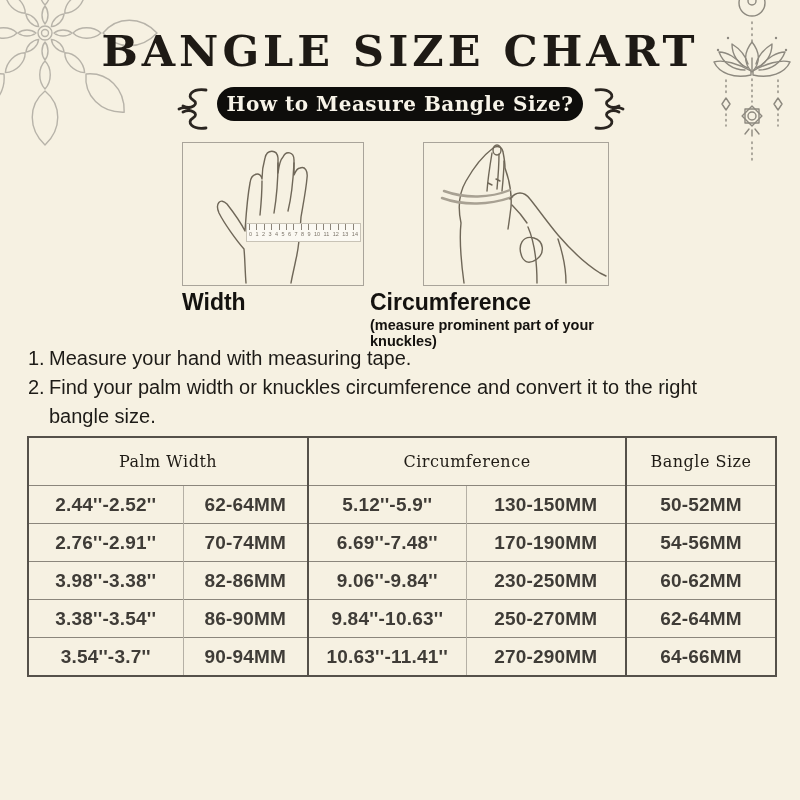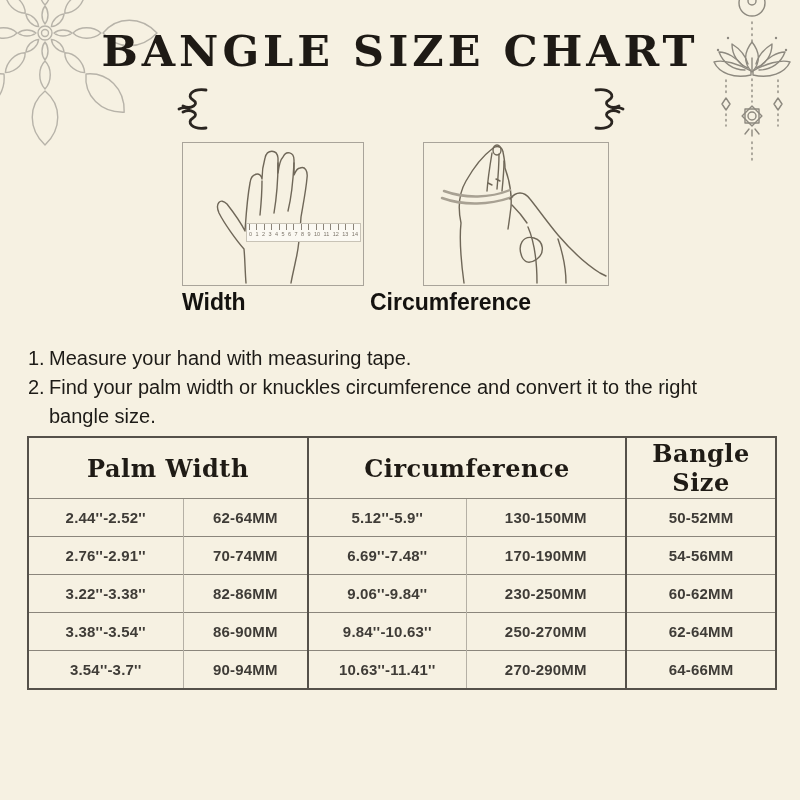--- a/index.html
+++ b/index.html
@@ -67,26 +67,26 @@
   .instr-text{width:700px;}
   
   .size-table-wrap{position:absolute;left:27px;top:436px;width:748px;}
   table.size-table{
     border-collapse:collapse;width:748px;table-layout:fixed;
     border:2px solid var(--border-dark,#55514a);
     background:var(--background,#f6f1e2);
   }
   .size-table th{
     height:45px;font-family:"DejaVu Serif","Liberation Serif",serif;
-    font-size:24px;font-weight:700;color:#1f1b15;letter-spacing:0.5px;
+    font-size:16px;font-weight:400;color:#1f1b15;letter-spacing:0.5px;
   }
   .size-table th + th{border-left:2px solid var(--border-dark,#55514a);}
   .size-table td{
     height:35px;text-align:center;vertical-align:middle;
-    font-size:15px;font-weight:700;letter-spacing:0.2px;
+    font-size:19px;font-weight:700;letter-spacing:0.2px;
     color:var(--table-text,#3f3c37);
     border-top:1px solid var(--border-mid,#8b867c);
   }
   .size-table td.c1,.size-table td.c3{border-left:1px solid var(--border-light,#b5b0a5);}
   .size-table td.c2,.size-table td.c4{border-left:2px solid var(--border-dark,#55514a);}
 </style>
 </head>
 <body>
 
 <div class="stage">
@@ -161,20 +161,21 @@
     <line x1="87" y1="142" x2="87" y2="160" stroke-dasharray="1.5 4"></line>
   </svg>
 
   <div class="title">BANGLE SIZE CHART</div>
 
   <svg class="squiggle sq-left" width="34" height="46" viewBox="0 0 34 46">
     <path d="M30,4 C16,2 10,10 17,14 C24,18 15,24 7,20"></path>
     <path d="M30,42 C16,44 10,36 17,32 C24,28 15,22 7,26"></path>
     <path d="M3,23 C7,21 10,21 13,23"></path>
   </svg>
+  <div class="badge">How to Measure Bangle Size?</div>
   <svg class="squiggle sq-right" width="34" height="46" viewBox="0 0 34 46">
     <g transform="translate(34 0) scale(-1 1)">
       <path d="M30,4 C16,2 10,10 17,14 C24,18 15,24 7,20"></path>
       <path d="M30,42 C16,44 10,36 17,32 C24,28 15,22 7,26"></path>
       <path d="M3,23 C7,21 10,21 13,23"></path>
     </g>
   </svg>
 
   <div class="illus-box box-width">
     <svg class="hand-art" width="178" height="140" viewBox="0 0 178 140">
@@ -221,20 +222,21 @@
       <path d="M88,62 C94,68 99,74 103,80"></path>
       <path d="M98,114 C93,102 99,92 110,95 C120,98 121,110 113,116 C106,121 101,120 98,114"></path>
       <path d="M104,84 C110,98 113,114 113,140"></path>
       <path d="M134,96 C140,114 142,126 142,140"></path>
     </svg>
   </div>
 
   <div class="caption cap-width">Width</div>
   <div class="caption cap-circ">
     <div>Circumference</div>
+    <div class="cap-note">(measure prominent part of your knuckles)</div>
   </div>
 
   <div class="instructions">
     <div class="instr">
       <span class="instr-num">1.</span>
       <span class="instr-text">Measure your hand with measuring tape.</span>
     </div>
     <div class="instr">
       <span class="instr-num">2.</span>
       <span class="instr-text">Find your palm width or knuckles circumference and convert it to the right bangle size.</span>
@@ -266,21 +268,21 @@
             <td class="c4">50-52MM</td>
           </tr>
           <tr>
             <td class="c0">2.76''-2.91''</td>
             <td class="c1">70-74MM</td>
             <td class="c2">6.69''-7.48''</td>
             <td class="c3">170-190MM</td>
             <td class="c4">54-56MM</td>
           </tr>
           <tr>
-            <td class="c0">3.22''-3.38''</td>
+            <td class="c0">3.98''-3.38''</td>
             <td class="c1">82-86MM</td>
             <td class="c2">9.06''-9.84''</td>
             <td class="c3">230-250MM</td>
             <td class="c4">60-62MM</td>
           </tr>
           <tr>
             <td class="c0">3.38''-3.54''</td>
             <td class="c1">86-90MM</td>
             <td class="c2">9.84''-10.63''</td>
             <td class="c3">250-270MM</td>

